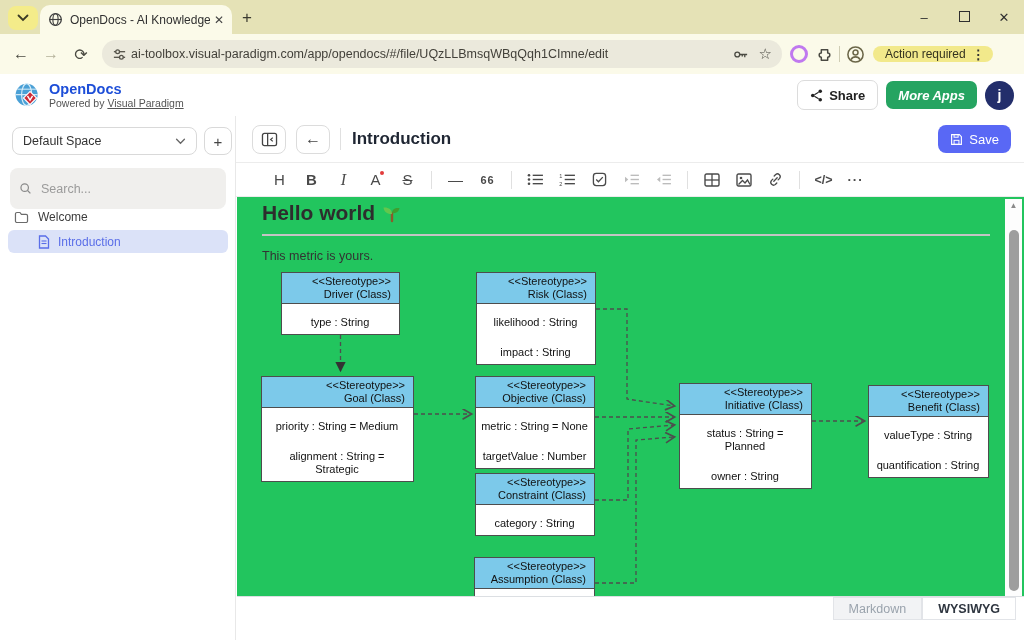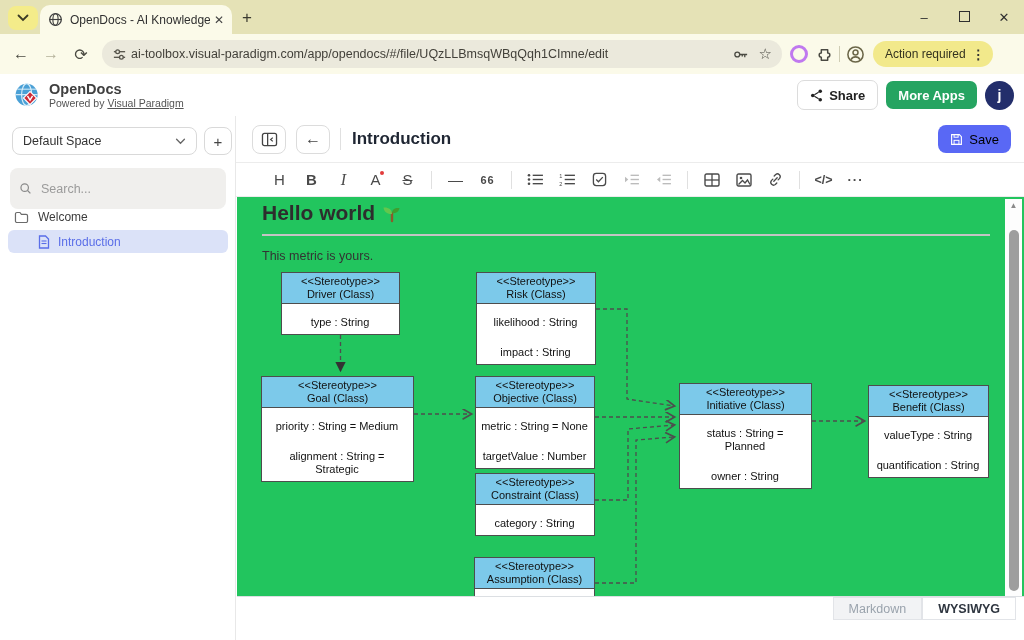--- a/index.html
+++ b/index.html
@@ -19,35 +19,35 @@
   .wc .maxbox{display:inline-block;width:9px;height:9px;border:1.2px solid #2f2f2f;}
   .navbar{position:absolute;left:0;top:34px;width:1024px;height:40px;background:#fbfae9;
     border-bottom:1px solid #e2dfc8;display:flex;align-items:center;}
   .navglyph{font-size:16px;color:#4a4a42;width:30px;text-align:center;cursor:pointer;}
   .navglyph.dis{color:#b4b19a;}
   .urlbar{height:28px;background:#ebe9dc;border-radius:14px;flex:0 0 680px;margin-left:6px;
     display:flex;align-items:center;padding:0 10px;box-sizing:border-box;}
   .urltext{font-size:12.5px;color:#43413a;flex:1;margin-left:4px;white-space:nowrap;overflow:hidden;}
   .ext-ring{width:12px;height:12px;border:3px solid #c079ef;border-radius:50%;margin:0 8px;}
   .vsep-nav{width:1px;height:16px;background:#cfcdb4;margin:0 6px;}
-  .action-pill{background:#f2e98b;border-radius:14px;height:26px;display:flex;align-items:center;
+  .action-pill{background:#f2e98b;border-radius:14px;height:16px;display:flex;align-items:center;
     padding:0 8px 0 12px;margin-left:8px;cursor:pointer;}
   .action-pill span{font-size:12px;color:#33321f;}
   .action-pill .dots{font-size:13px;color:#333;margin-left:6px;font-weight:bold;}
   
   .apphdr{position:absolute;left:0;top:74px;width:1024px;height:42px;background:#fff;
     border-bottom:1px solid #ececec;display:flex;align-items:center;}
-  .apptitle{font-size:14.5px;font-weight:bold;color:#404040;line-height:15px;}
+  .apptitle{font-size:14.5px;font-weight:bold;color:#1d4ed8;line-height:15px;}
   .poweredby{font-size:10.5px;color:#555;}
   .poweredby u{cursor:pointer;}
   .hdr-right{position:absolute;right:10px;top:6px;display:flex;align-items:center;gap:8px;}
   .btn-share{height:28px;border:1px solid #dcdcdc;border-radius:7px;background:#fff;display:flex;
     align-items:center;gap:6px;padding:0 12px;font-size:13px;color:#222;font-weight:bold;cursor:pointer;}
   .btn-green{height:28px;border-radius:7px;background:#25a461;color:#fff;font-size:13px;font-weight:bold;
-    display:flex;align-items:center;padding:1px 12px;cursor:pointer;border:none;}
+    display:flex;align-items:center;padding:1px 12px;cursor:pointer;border:none;font-style:italic;}
   .avatar{width:29px;height:29px;border-radius:50%;background:#232e6b;color:#fff;font-size:14px;
     font-weight:bold;display:flex;align-items:center;justify-content:center;cursor:pointer;}
   
   .sidebar{position:absolute;left:0;top:116px;width:236px;height:524px;background:#fff;
     border-right:1px solid #e8e8e8;box-sizing:border-box;}
   .space-row{position:absolute;left:12px;top:11px;display:flex;gap:7px;border-radius:8px;}
   .space-select{width:185px;height:28px;border:1px solid #d9d9d9;border-radius:8px;display:flex;
     align-items:center;justify-content:space-between;padding:0 10px;box-sizing:border-box;cursor:pointer;}
   .space-select span{font-size:12.5px;color:#333;}
   .plus-btn{width:28px;height:28px;border:1px solid #d9d9d9;border-radius:8px;display:flex;
@@ -63,21 +63,21 @@
     border-radius:6px;display:flex;align-items:center;padding-left:30px;gap:8px;box-sizing:border-box;cursor:pointer;}
   .tree-doc span{font-size:12px;color:#5a6ee8;}
   
   .dochdr{position:absolute;left:236px;top:116px;width:788px;height:46px;background:#fff;
     display:flex;align-items:center;}
   .sqbtn{width:34px;height:29px;border:1px solid #dcdcdc;border-radius:8px;display:flex;
     align-items:center;justify-content:center;cursor:pointer;background:#fff;box-sizing:border-box;}
   .dochdr .vsep{width:1px;height:22px;background:#e0e0e0;margin:0 11px 0 10px;}
   .doctitle{font-size:17px;font-weight:bold;color:#1f2633;}
   .btn-save{position:absolute;right:13px;top:9px;height:28px;border-radius:8px;background:#5968f5;
-    color:#000000;font-size:13px;display:flex;align-items:center;gap:6px;padding:0 12px;cursor:pointer;border:none;}
+    color:#ffffff;font-size:13px;display:flex;align-items:center;gap:6px;padding:0 12px;cursor:pointer;border:none;}
   .toolbar{position:absolute;left:236px;top:162px;width:788px;height:35px;background:#fff;
     border-top:1px solid #ececec;border-bottom:1px solid #ececec;box-sizing:border-box;
     display:flex;align-items:center;padding-left:30px;gap:5px;}
   .ticon{width:27px;height:26px;display:flex;align-items:center;justify-content:center;
     font-size:15px;color:#4a4a4a;cursor:pointer;border-radius:4px;position:relative;}
   .ticon.dis{color:#bcbcbc;}
   .ticon .reddot{position:absolute;top:4px;right:5px;width:4px;height:4px;border-radius:50%;background:#e23b3b;}
   .tsep{width:1px;height:18px;background:#e0e0e0;margin:0 5px;}
   .glyph-i{font-family:"Liberation Serif",serif;font-style:italic;font-size:16px;}
   .glyph-s{text-decoration:line-through;}
@@ -85,21 +85,21 @@
   .glyph-code{font-size:12.5px;font-weight:bold;}
   .glyph-more{font-weight:bold;letter-spacing:1px;font-size:13px;}
   
   .content{position:absolute;left:237px;top:197px;width:787px;height:418px;background:#22c55e;overflow:hidden;}
   .ed-heading{position:absolute;left:25px;top:4px;font-size:21px;font-weight:bold;color:#2d2d2d;
     display:flex;align-items:center;gap:7px;}
   .ed-hr{position:absolute;left:25px;top:37px;width:728px;height:2px;background:#c4c4c4;}
   .ed-para{position:absolute;left:25px;top:52px;font-size:12.5px;color:#333;}
   
   .uml{position:absolute;border:1.5px solid #4d4d4d;background:#fff;box-sizing:border-box;font-size:11px;color:#111;}
-  .uml-h{background:#7cc9ea;border-bottom:1.5px solid #4d4d4d;text-align:center;padding:2px 8px;line-height:13px;}
+  .uml-h{background:#7cc9ea;border-bottom:1.5px solid #4d4d4d;text-align:right;padding:2px 8px;line-height:13px;}
   .uml-a{padding:12px 6px 5px 5px;line-height:13px;text-align:center;}
   .dsvg{position:absolute;left:0;top:0;pointer-events:none;}
   
   .vscroll{position:absolute;left:1005px;top:199px;width:17px;height:416px;background:#fdfdfd;}
   .varrow{position:absolute;left:0;width:17px;text-align:center;font-size:8px;color:#8a8a8a;cursor:pointer;}
   .vthumb{position:absolute;left:4px;top:31px;width:10px;height:361px;border-radius:5px;background:#9e9e9e;cursor:pointer;}
   
   .footer{position:absolute;left:237px;top:596px;width:787px;height:25px;background:#fff;border-top:1px solid #dcdfe3;box-sizing:border-box;}
   .modeswitch{position:absolute;right:8px;top:0px;display:flex;}
   .mode{height:21px;padding:0 15px;font-size:12.5px;display:flex;align-items:center;border:1px solid #e2e4e8;cursor:pointer;}

